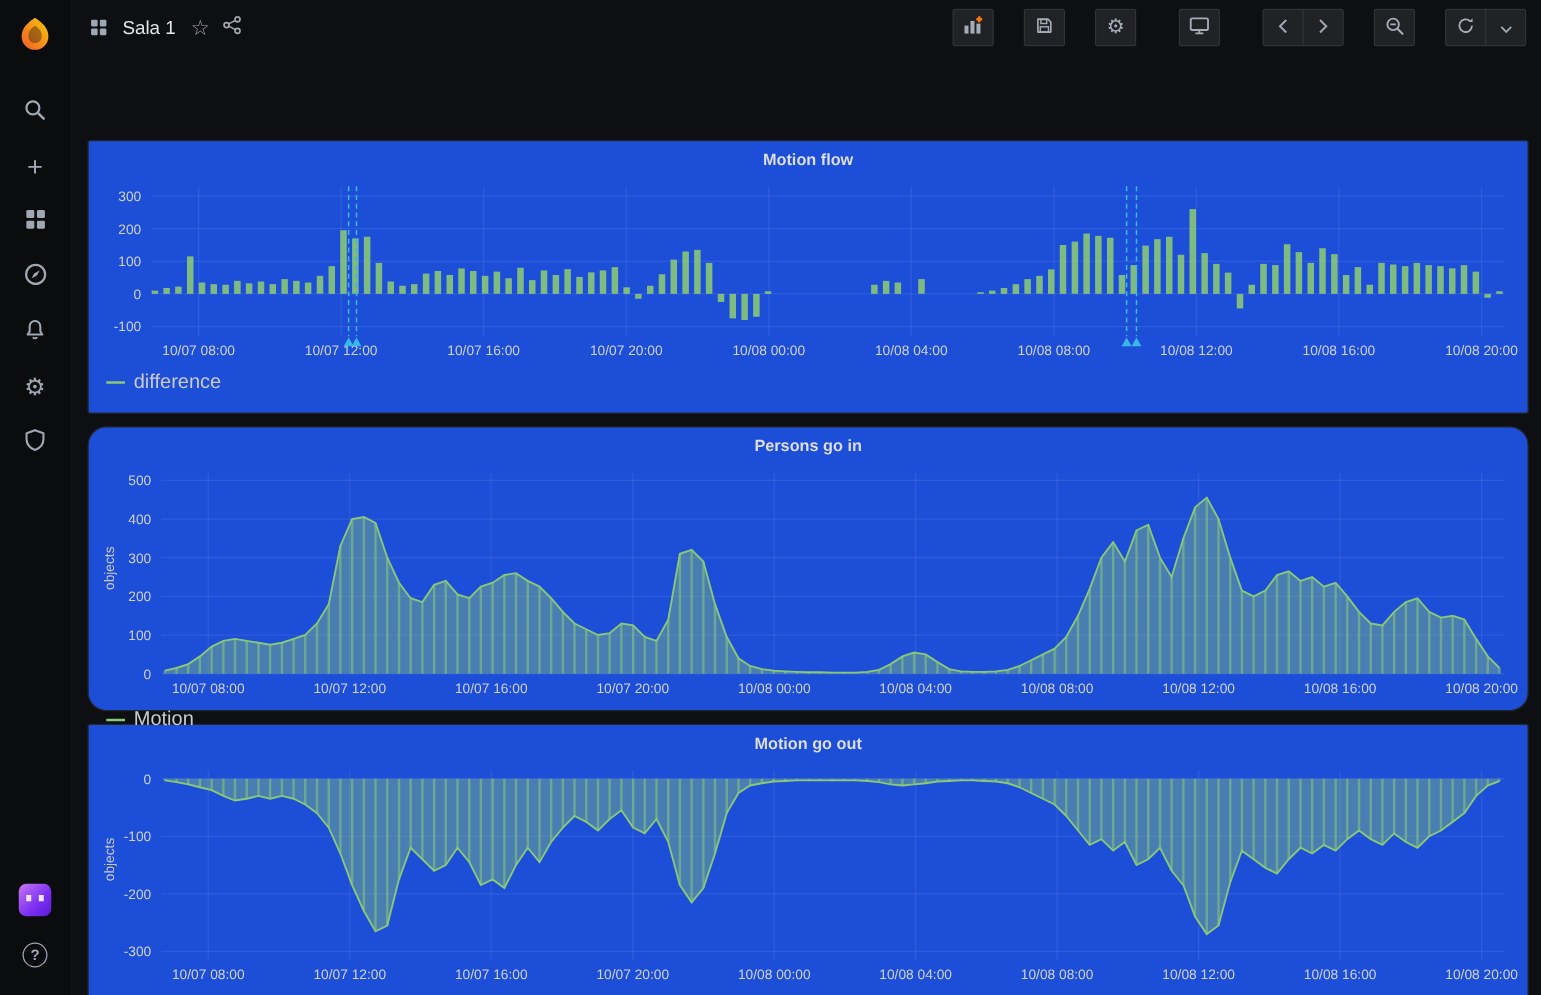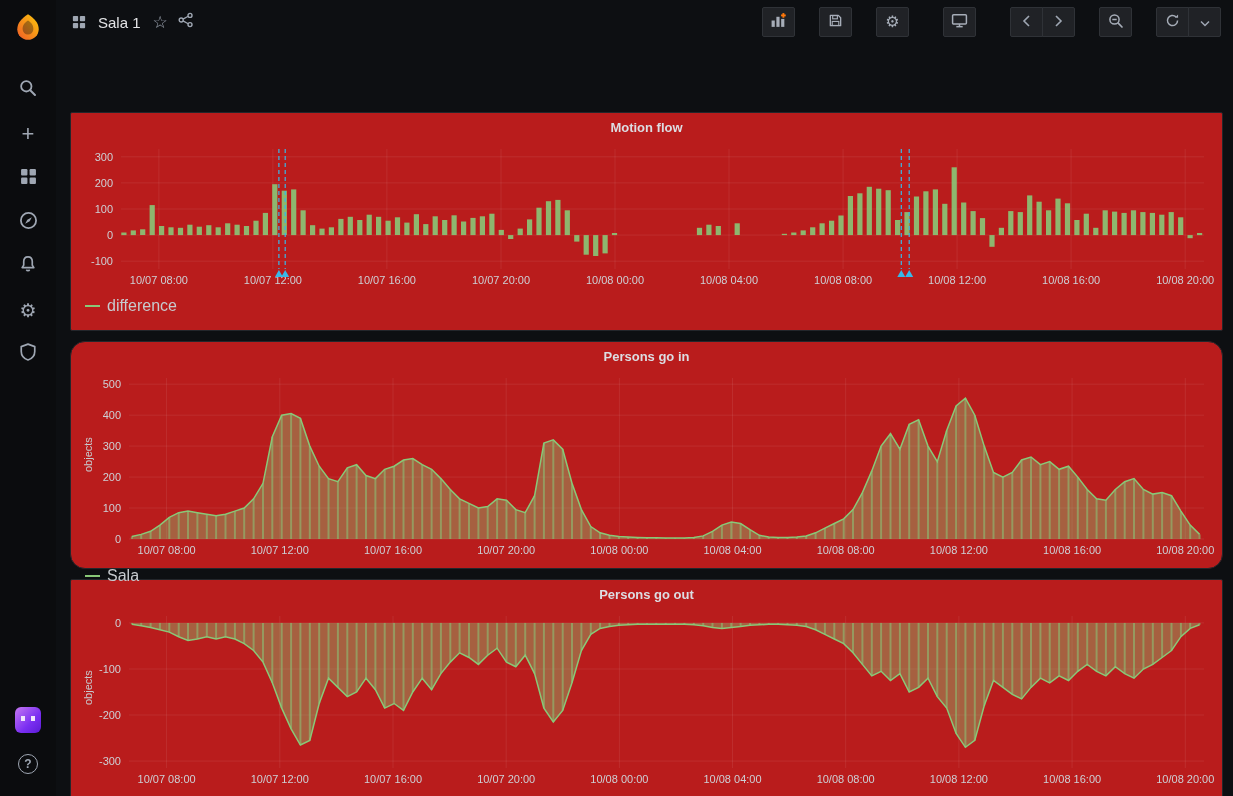--- a/index.html
+++ b/index.html
@@ -61,21 +61,21 @@
   .tgroup .tbtn + .tbtn { margin-left:-1px; }
   .tgroup .tbtn:first-child { border-radius:2px 0 0 2px; }
   .tgroup .tbtn:last-child { border-radius:0 2px 2px 0; }
   .gap-s { width:4px; } .gap-m { width:14px; }
   .time-text { color:#d8d9da; white-space:nowrap; }
   .chev { color:#9fa7b3; }
 
   
   main.content { flex:1; padding:20px 10px 0 14px; overflow:hidden; }
   .panel {
-    background:#b91c1c; border:1px solid #23262b; border-radius:2px;
+    background:#1d4ed8; border:1px solid #23262b; border-radius:2px;
     margin-bottom:10px; display:flex; flex-direction:column; padding:0 4px;
   }
   .panel-1 { height:219px; }
   .panel-2 { height:228px;border-radius:15px; }
   .panel-3 { height:242px; }
   .panel-title {
     height:28px; display:flex; align-items:center; justify-content:center;
     font-size:13px; font-weight:600; color:#dcdde2; cursor:pointer; flex-shrink:0;
   }
   .chart-area { position:relative; flex-shrink:0; }
@@ -588,26 +588,26 @@
               <line x1="1087.1" x2="1087.1" y1="169.0" y2="122.6" stroke="#89c878" stroke-opacity="0.55" stroke-width="2"></line>
               <line x1="1096.5" x2="1096.5" y1="169.0" y2="125.7" stroke="#89c878" stroke-opacity="0.55" stroke-width="2"></line>
               <line x1="1105.9" x2="1105.9" y1="169.0" y2="141.1" stroke="#89c878" stroke-opacity="0.55" stroke-width="2"></line>
               <line x1="1115.2" x2="1115.2" y1="169.0" y2="155.1" stroke="#89c878" stroke-opacity="0.55" stroke-width="2"></line>
               <line x1="1124.6" x2="1124.6" y1="169.0" y2="164.4" stroke="#89c878" stroke-opacity="0.55" stroke-width="2"></line>
               <path d="M56.8 166.5 L66.2 164.4 L75.6 161.3 L84.9 155.1 L94.3 147.3 L103.7 142.7 L113.0 141.1 L122.4 142.7 L131.8 144.2 L141.1 145.8 L150.5 144.2 L159.9 141.1 L169.2 138.0 L178.6 128.8 L188.0 113.3 L197.3 66.8 L206.7 45.2 L216.1 43.6 L225.4 48.3 L234.8 76.1 L244.2 96.2 L253.5 108.6 L262.9 111.7 L272.3 97.8 L281.6 94.7 L291.0 105.5 L300.4 108.6 L309.7 99.3 L319.1 96.2 L328.5 90.0 L337.8 88.5 L347.2 94.7 L356.6 99.3 L365.9 108.6 L375.3 119.5 L384.6 128.8 L394.0 133.4 L403.4 138.0 L412.7 136.5 L422.1 128.8 L431.5 130.3 L440.8 139.6 L450.2 142.7 L459.6 125.7 L468.9 73.0 L478.3 69.9 L487.7 79.2 L497.0 113.3 L506.4 139.6 L515.8 156.6 L525.1 162.8 L534.5 165.3 L543.9 166.5 L553.2 167.1 L562.6 167.5 L572.0 167.8 L581.3 167.8 L590.7 168.1 L600.1 168.1 L609.4 168.1 L618.8 167.5 L628.2 165.9 L637.5 161.3 L646.9 155.1 L656.3 152.0 L665.6 153.5 L675.0 159.7 L684.4 165.3 L693.7 167.1 L703.1 167.5 L712.5 167.5 L721.8 167.1 L731.2 165.9 L740.6 162.8 L749.9 158.2 L759.3 153.5 L768.7 148.9 L778.0 139.6 L787.4 122.6 L796.8 100.9 L806.1 76.1 L815.5 63.7 L824.9 79.2 L834.2 54.4 L843.6 49.8 L853.0 76.1 L862.3 91.6 L871.7 60.6 L881.1 35.9 L890.4 28.1 L899.8 45.2 L909.2 76.1 L918.5 102.4 L927.9 107.1 L937.3 102.4 L946.6 90.0 L956.0 87.0 L965.4 94.7 L974.7 91.6 L984.1 99.3 L993.5 96.2 L1002.8 107.1 L1012.2 119.5 L1021.6 128.8 L1030.9 130.3 L1040.3 119.5 L1049.7 111.7 L1059.0 108.6 L1068.4 119.5 L1077.8 124.1 L1087.1 122.6 L1096.5 125.7 L1105.9 141.1 L1115.2 155.1 L1124.6 164.4" fill="none" stroke="#89c878" stroke-width="1.5"></path>
             </svg>
         </div>
         <div class="legend">
           <span class="legend-swatch" style="background: rgb(137, 200, 120);"></span>
-          <span class="legend-label">Sala</span>
+          <span class="legend-label">Motion</span>
         </div>
       </section>
 
       <section class="panel panel-3">
-        <div class="panel-title">Persons go out</div>
+        <div class="panel-title">Motion go out</div>
         <div class="chart-area h3">
           <span class="ylabel">objects</span>
           <svg viewBox="0 0 1143 182">
               <line x1="54" x2="1129" y1="153.1" y2="153.1" stroke="rgba(255,255,255,0.08)" stroke-width="1"></line>
               <text x="46" y="157.1" text-anchor="end" fill="#cdd0d5" font-size="11">-300</text>
               <line x1="54" x2="1129" y1="107.0" y2="107.0" stroke="rgba(255,255,255,0.08)" stroke-width="1"></line>
               <text x="46" y="111.0" text-anchor="end" fill="#cdd0d5" font-size="11">-200</text>
               <line x1="54" x2="1129" y1="61.0" y2="61.0" stroke="rgba(255,255,255,0.08)" stroke-width="1"></line>
               <text x="46" y="65.0" text-anchor="end" fill="#cdd0d5" font-size="11">-100</text>
               <line x1="54" x2="1129" y1="14.9" y2="14.9" stroke="rgba(255,255,255,0.08)" stroke-width="1"></line>

